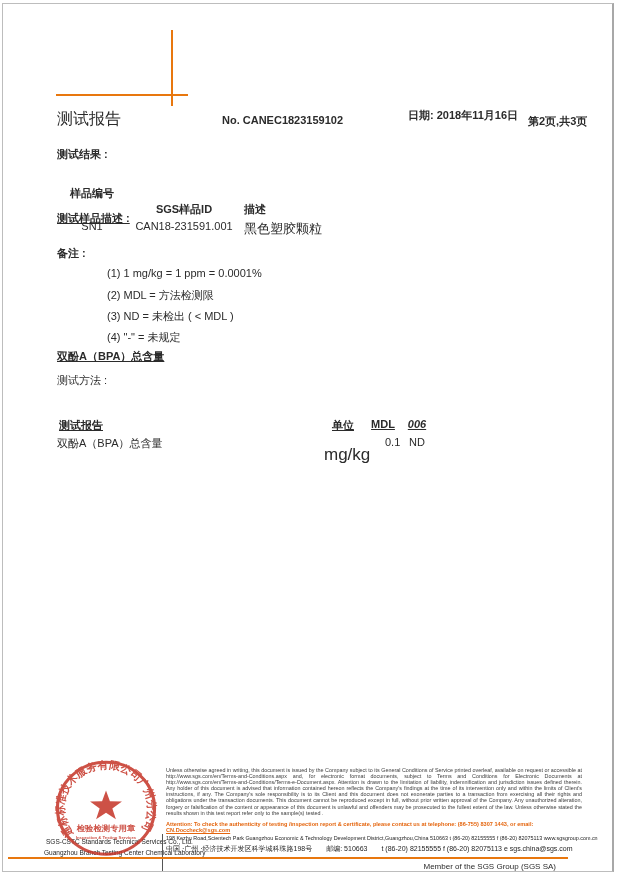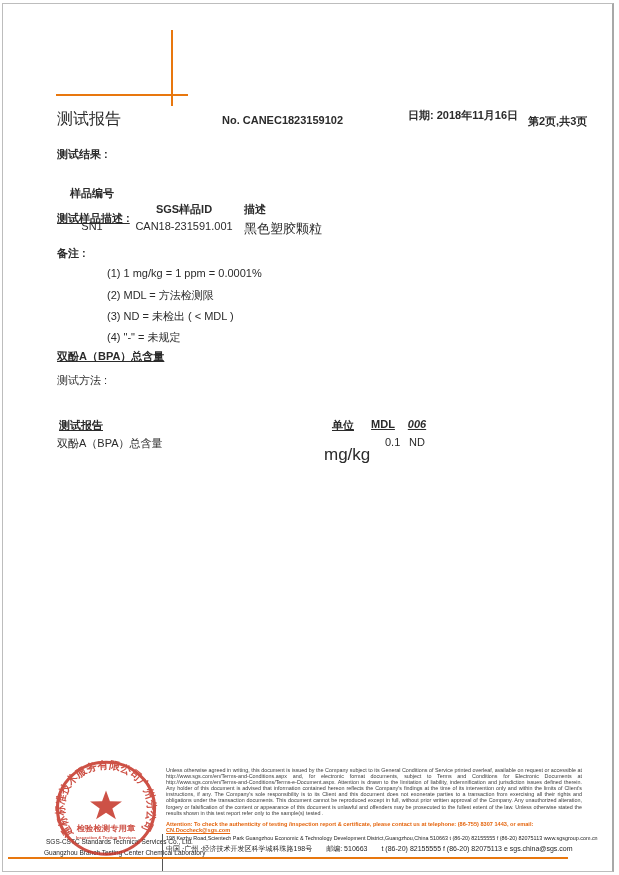--- a/index.html
+++ b/index.html
@@ -129,13 +129,14 @@
     <span>Attention: To check the authenticity of testing /inspection report &amp; certificate, please contact us at telephone: (86-755) 8307 1443, or email: </span><span class="email">CN.Doccheck@sgs.com</span>
   </div>
 
   <div class="addr-tick"></div>
   <div class="addr-en">198 Kezhu Road,Scientech Park Guangzhou Economic &amp; Technology Development District,Guangzhou,China 510663   t (86-20) 82155555   f (86-20) 82075113   www.sgsgroup.com.cn</div>
   <div class="addr-cn">
     <span>中国 ·广州 ·经济技术开发区科学城科珠路198号</span><span>邮编: 510663</span><span>t (86-20) 82155555  f (86-20) 82075113  e sgs.china@sgs.com</span>
   </div>
 
   <div class="footer-hline"></div>
+  <div class="member-text">Member of the SGS Group (SGS SA)</div>
 </div>
 
 </body></html>

